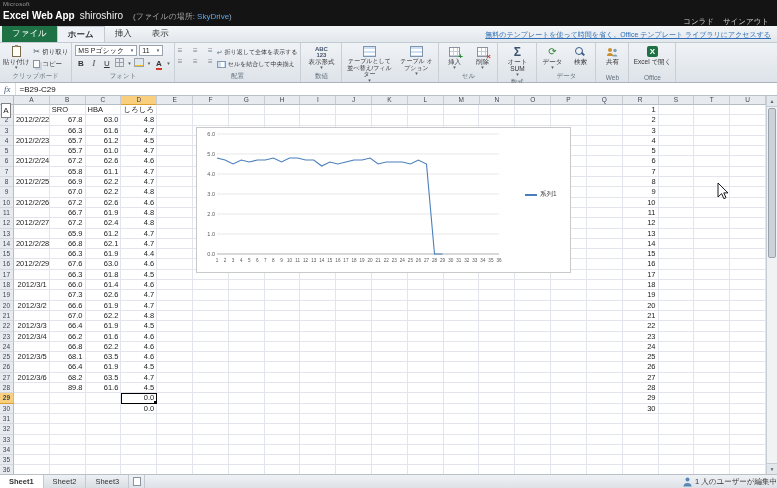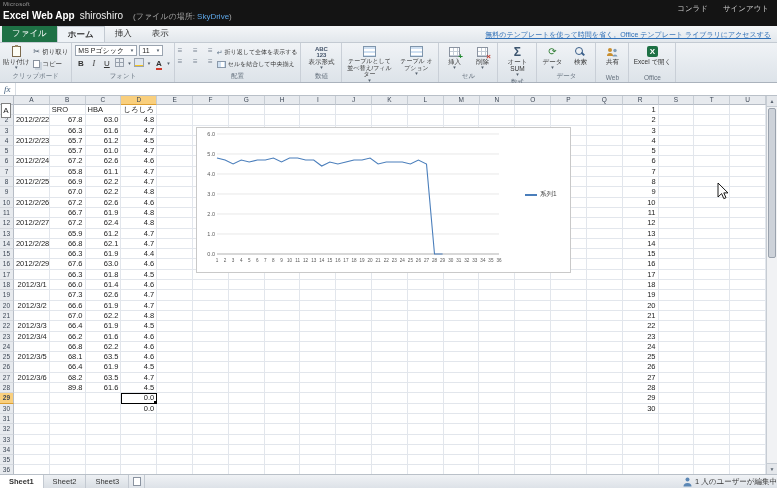--- a/index.html
+++ b/index.html
@@ -7,21 +7,21 @@
 body{position:relative;font-family:"Liberation Sans","DejaVu Sans",sans-serif;background:#fff;font-size:8px;color:#222;}
 
 
 .titlebar{position:absolute;left:0;top:0;width:777px;height:26px;background:#141414;color:#fff;z-index:6;}
 .brand{position:absolute;left:3px;top:1px;font-size:6px;color:#9a9a9a;letter-spacing:.3px;}
 .titleline{position:absolute;left:3px;top:10px;white-space:nowrap;}
 .app{font-size:10px;font-weight:bold;color:#fff;}
 .file{font-size:10px;color:#efefef;margin-left:5px;}
 .loc{font-size:8px;color:#a5a5a5;margin-left:10px;}
 .sky{color:#5ea7e8;text-decoration:none;cursor:pointer;}
-.userarea{position:absolute;right:8px;top:4px;font-size:7.5px;color:#cfcfcf;display:flex;gap:15px;}
+.userarea{position:absolute;right:8px;top:17px;font-size:7.5px;color:#cfcfcf;display:flex;gap:9px;}
 .userarea a{color:#cfcfcf;text-decoration:none;cursor:pointer;}
 
 
 .tabrow{position:absolute;left:0;top:26px;width:777px;height:17px;background:linear-gradient(#f4f6f8,#e2e7ec);border-bottom:1px solid #c3cad2;display:flex;align-items:stretch;z-index:6;}
 .ftab{background:#1e7145;color:#fff;font-size:8.5px;padding:0 10px;display:flex;align-items:center;margin-left:2px;cursor:pointer;}
 .rtab{font-size:8.5px;padding:0 10px;display:flex;align-items:center;color:#333;cursor:pointer;}
 .rtab.active{background:#eef2f6;border:1px solid #c3cad2;border-bottom:none;font-weight:bold;}
 .promo{position:absolute;right:6px;top:4px;font-size:7px;color:#2e6fb7;text-decoration:underline;cursor:pointer;white-space:nowrap;}
 
 
@@ -326,20 +326,21 @@
         <span>Excel で開く</span>
       </div>
     </div>
     <div class="glabel">Office</div>
   </div>
 
 </div>
 
 <div class="fbar">
   <span class="fx">fx</span>
+  <span class="formula">=B29-C29</span>
 </div>
 
 <div class="grid">
   <div class="ghead">
       <div class="corner"></div>
       <div class="colhead">A</div>
       <div class="colhead">B</div>
       <div class="colhead">C</div>
       <div class="colhead sel">D</div>
       <div class="colhead">E</div>

